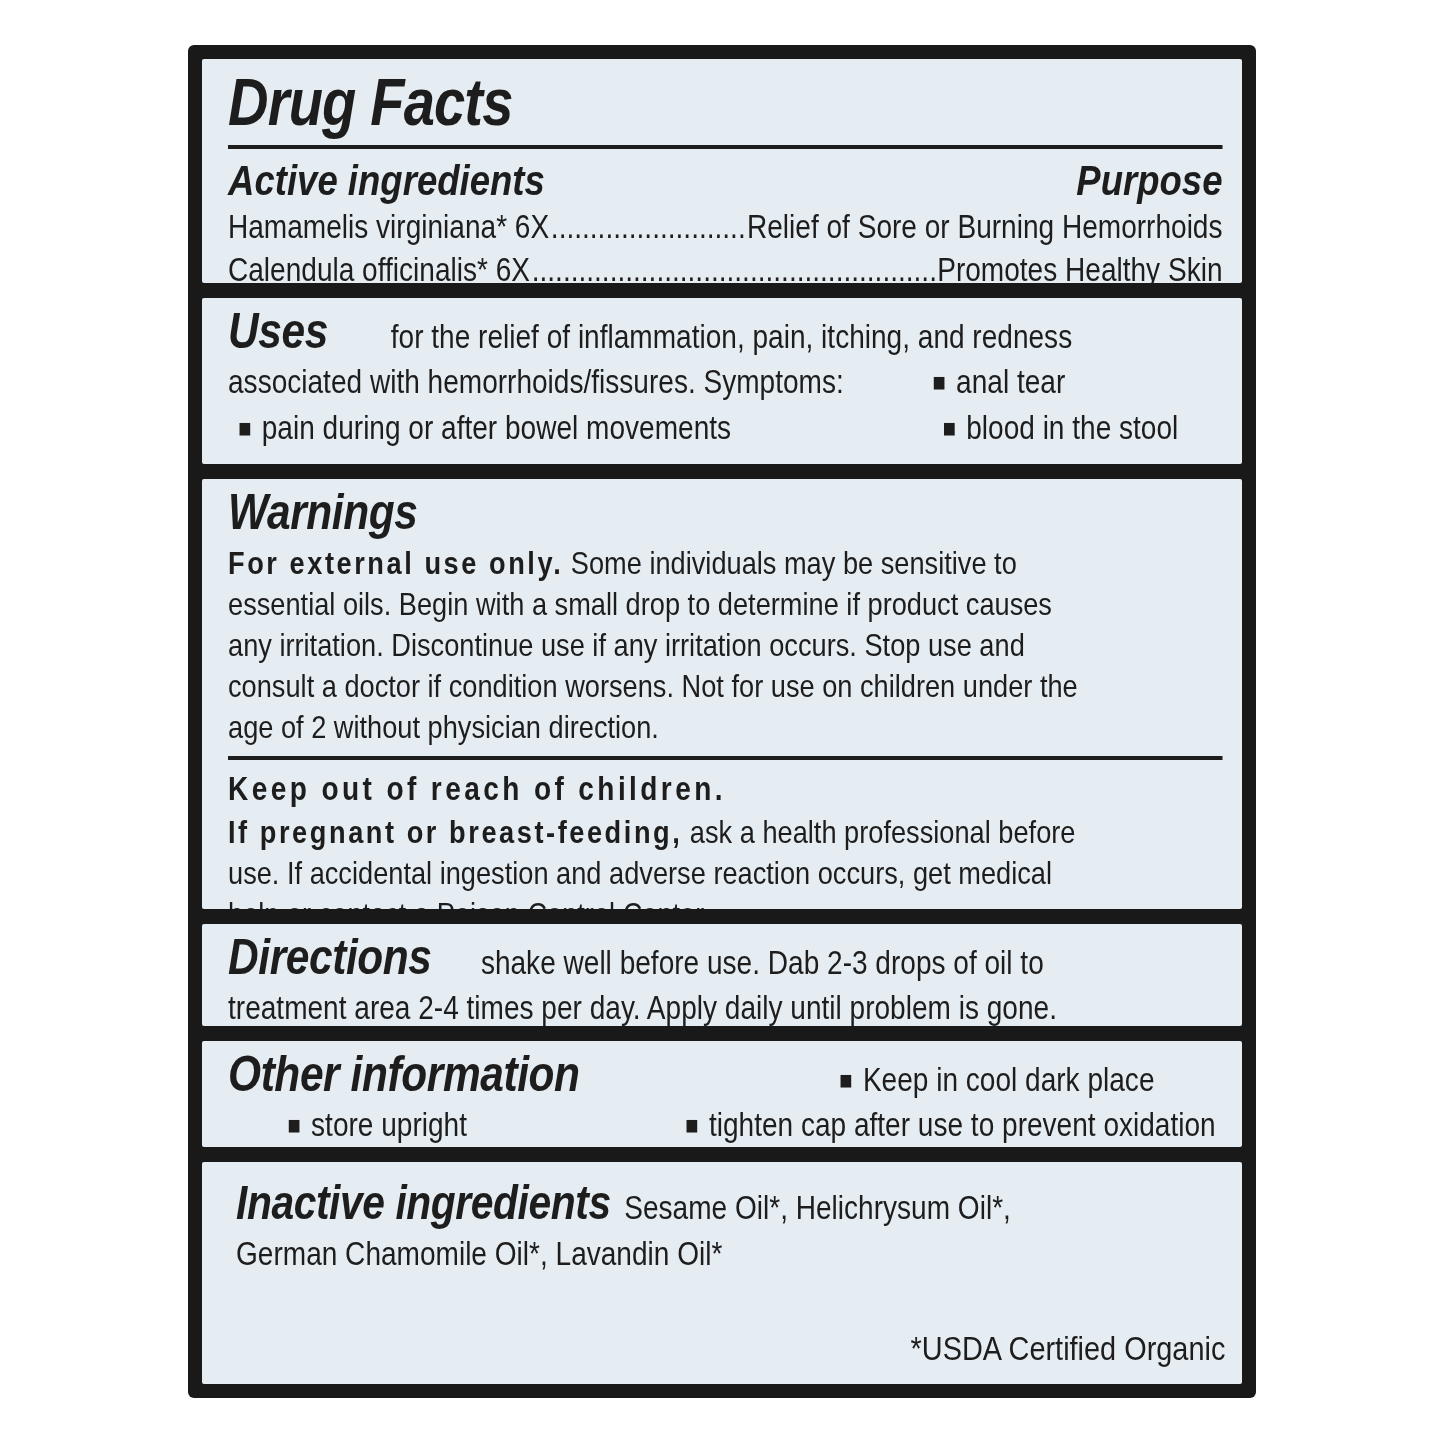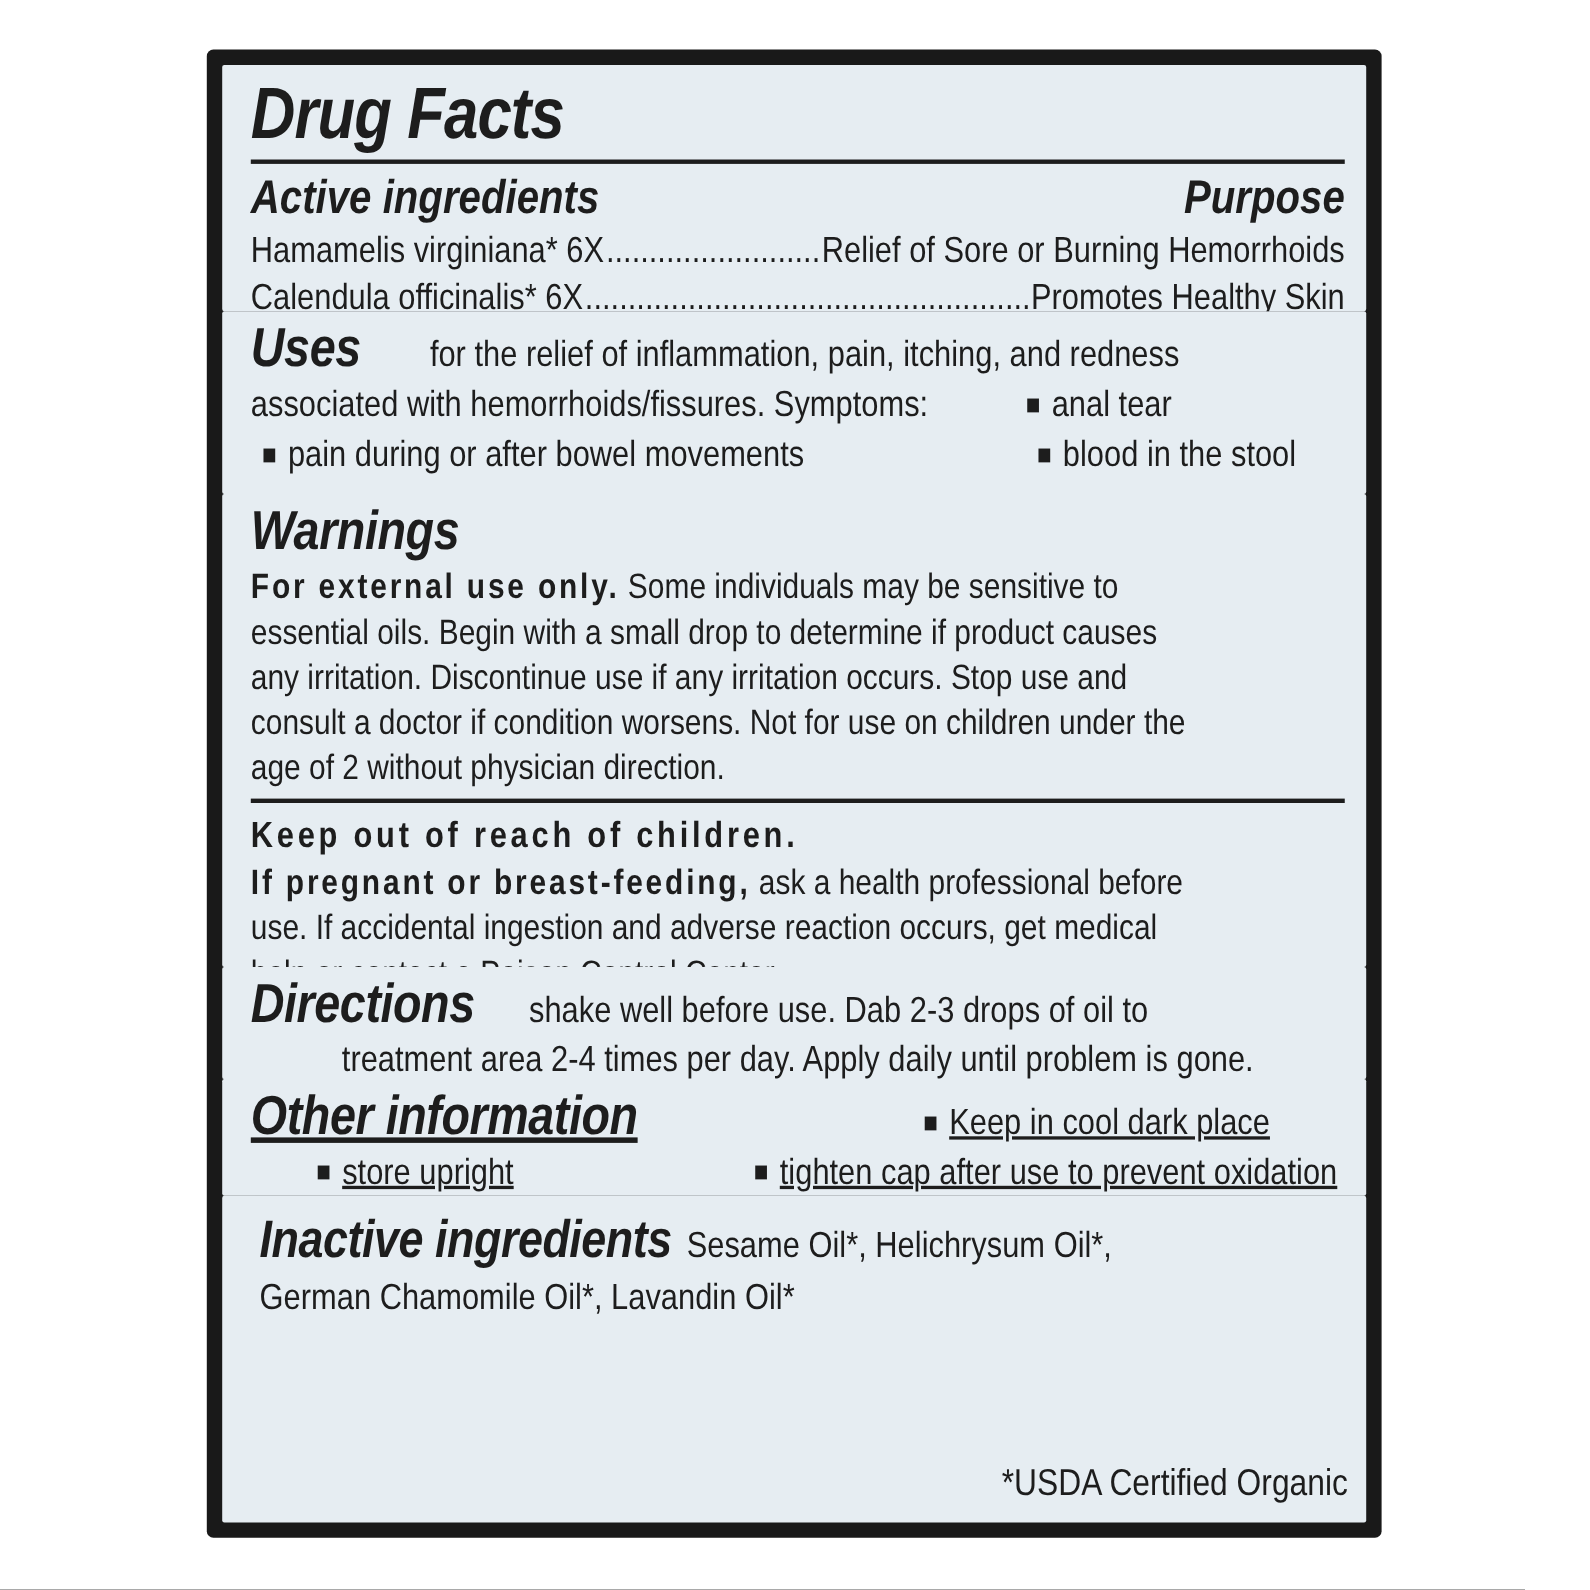--- a/index.html
+++ b/index.html
@@ -8,34 +8,34 @@
     background:#ffffff;
     font-family:"Liberation Sans", sans-serif;
     color:#1d1d1d;
     overflow:hidden;
   }
   .stage{position:relative;width:1445px;height:1445px;background:#ffffff;}
   .panel{
     position:absolute;left:188px;top:45px;width:1068px;height:1353px;
     background:#191919;border-radius:6px;
     box-sizing:border-box;padding:14px;
-    display:flex;flex-direction:column;gap:0;
+    display:flex;flex-direction:column;gap:15px;
   }
   .sec{
     background:#e6edf2;border-radius:2px;
     box-sizing:border-box;
     padding:6px 22px 4px 26px;
     overflow:hidden;
     flex:0 0 auto;
   }
   .sec1{height:224px;}
   .sec2{height:166px;}
   .sec3{height:430px;}
-  .sec4{height:102px;text-align:center;}
-  .sec5{height:106px;text-decoration:underline;}
+  .sec4{height:102px;}
+  .sec5{height:106px;}
   .sec6{flex:1 1 auto;padding-left:34px;}
   
   .cx{
     width:1170px;
     transform:scaleX(0.85);
     transform-origin:0 0;
   }
   .sec6 .cx{height:100%;display:flex;flex-direction:column;}
   .ln{white-space:nowrap;font-size:33px;line-height:44px;}
   .title{

